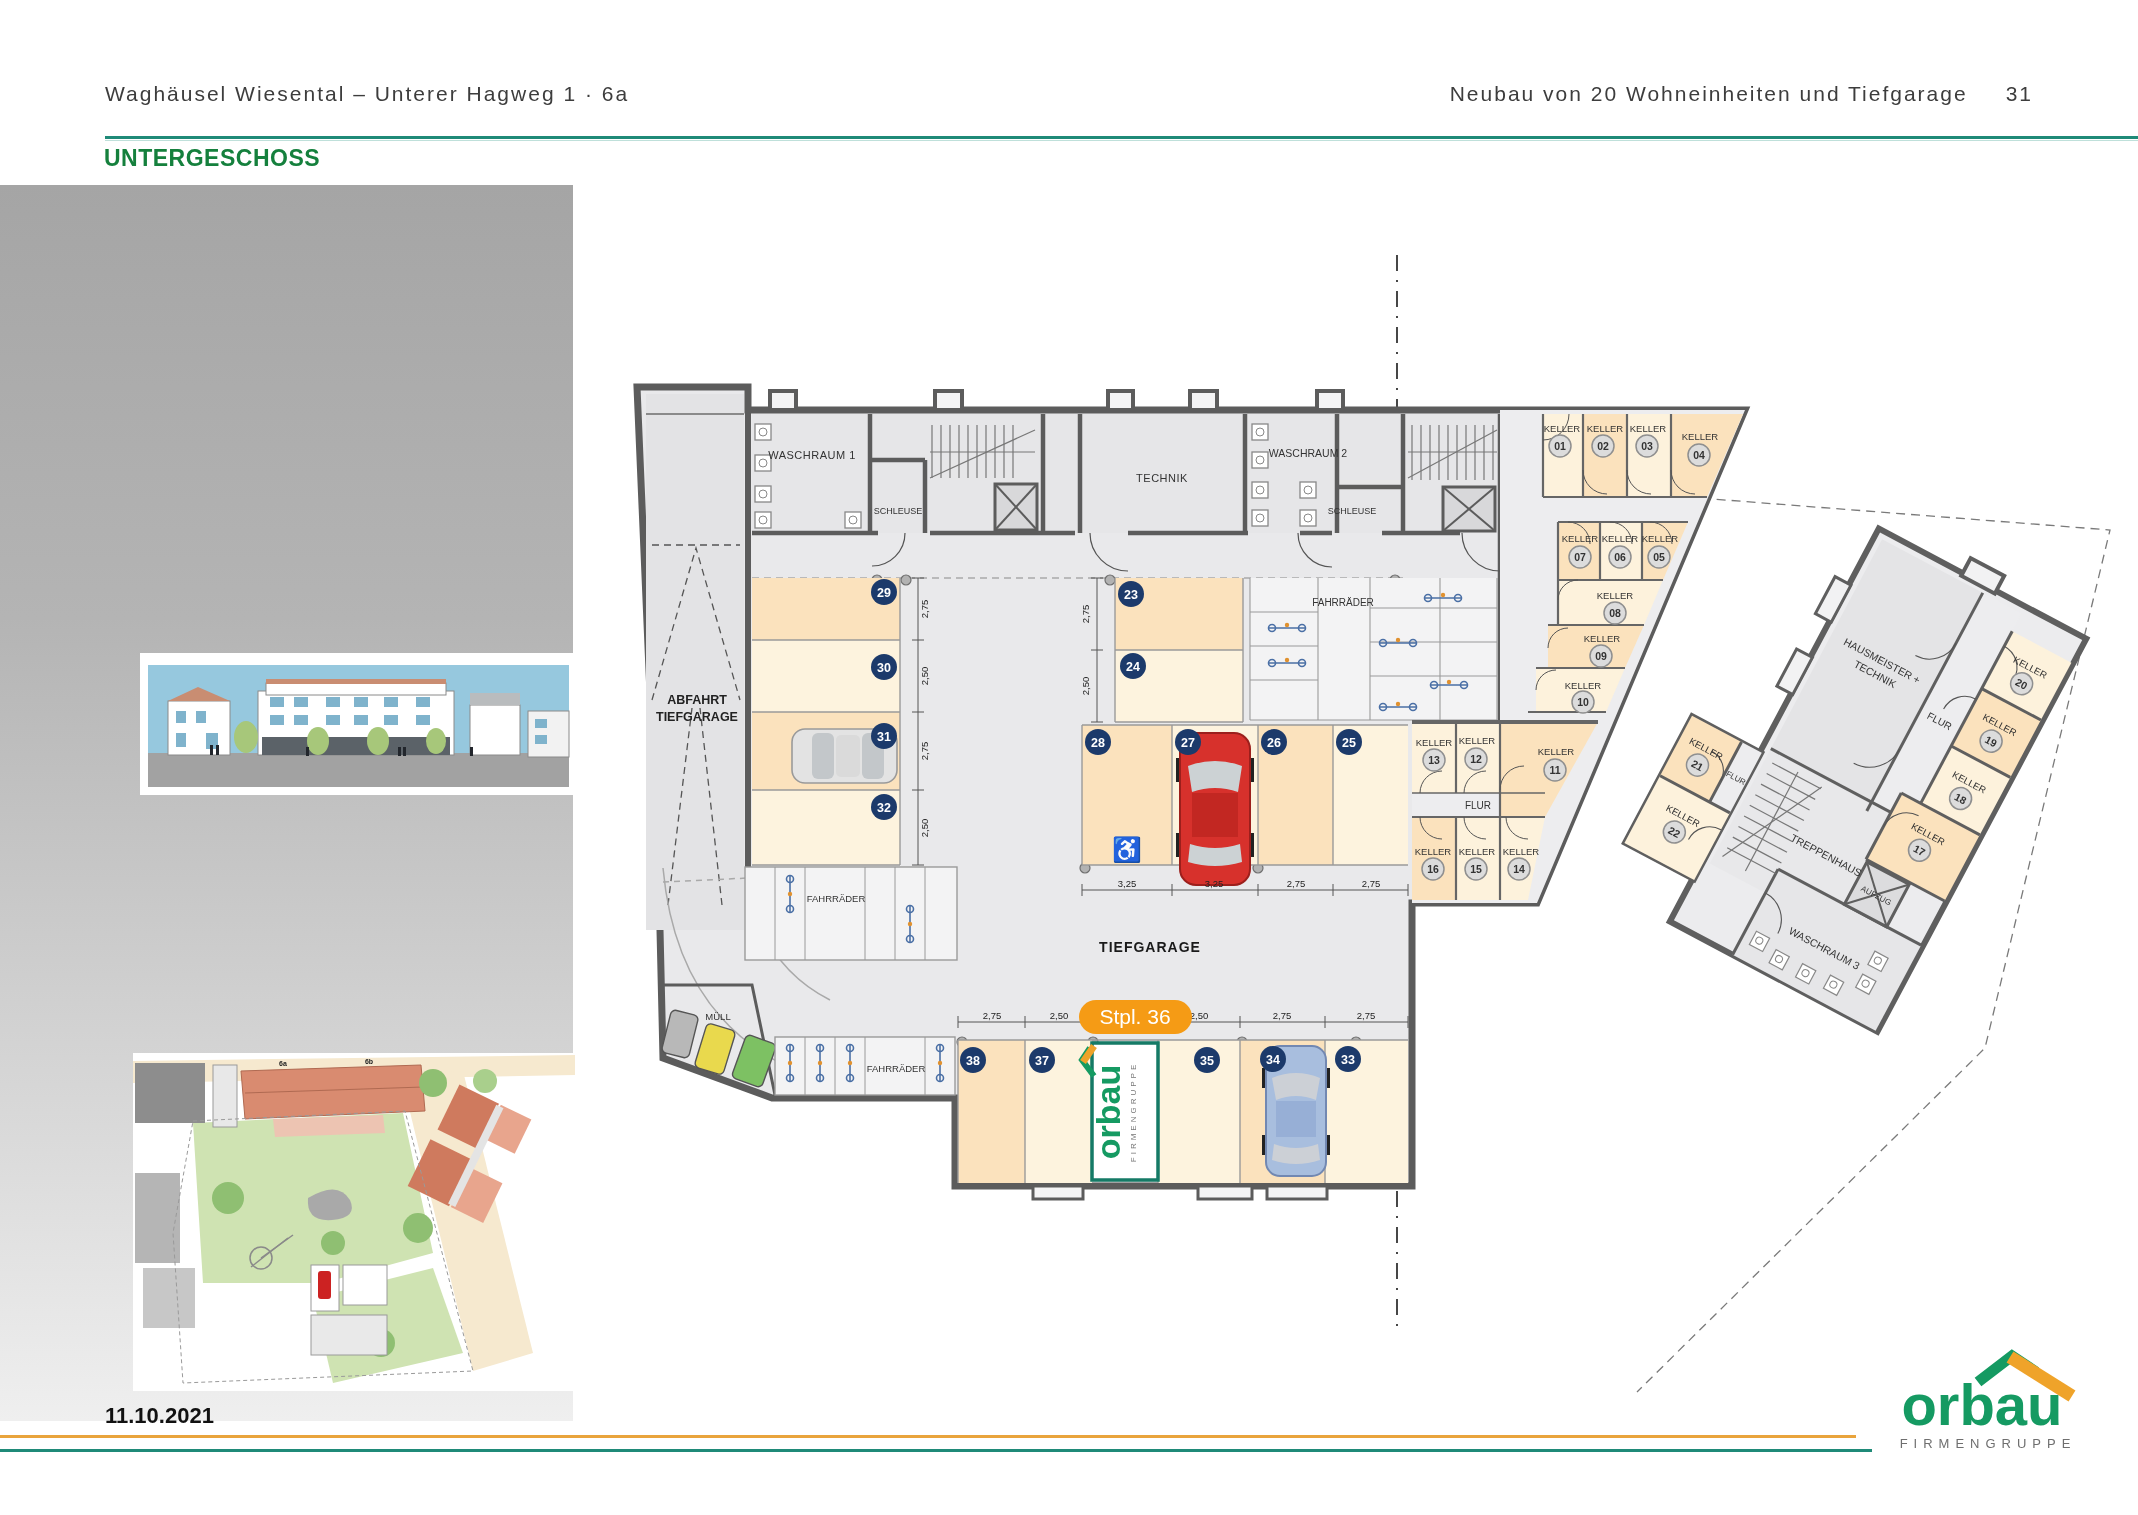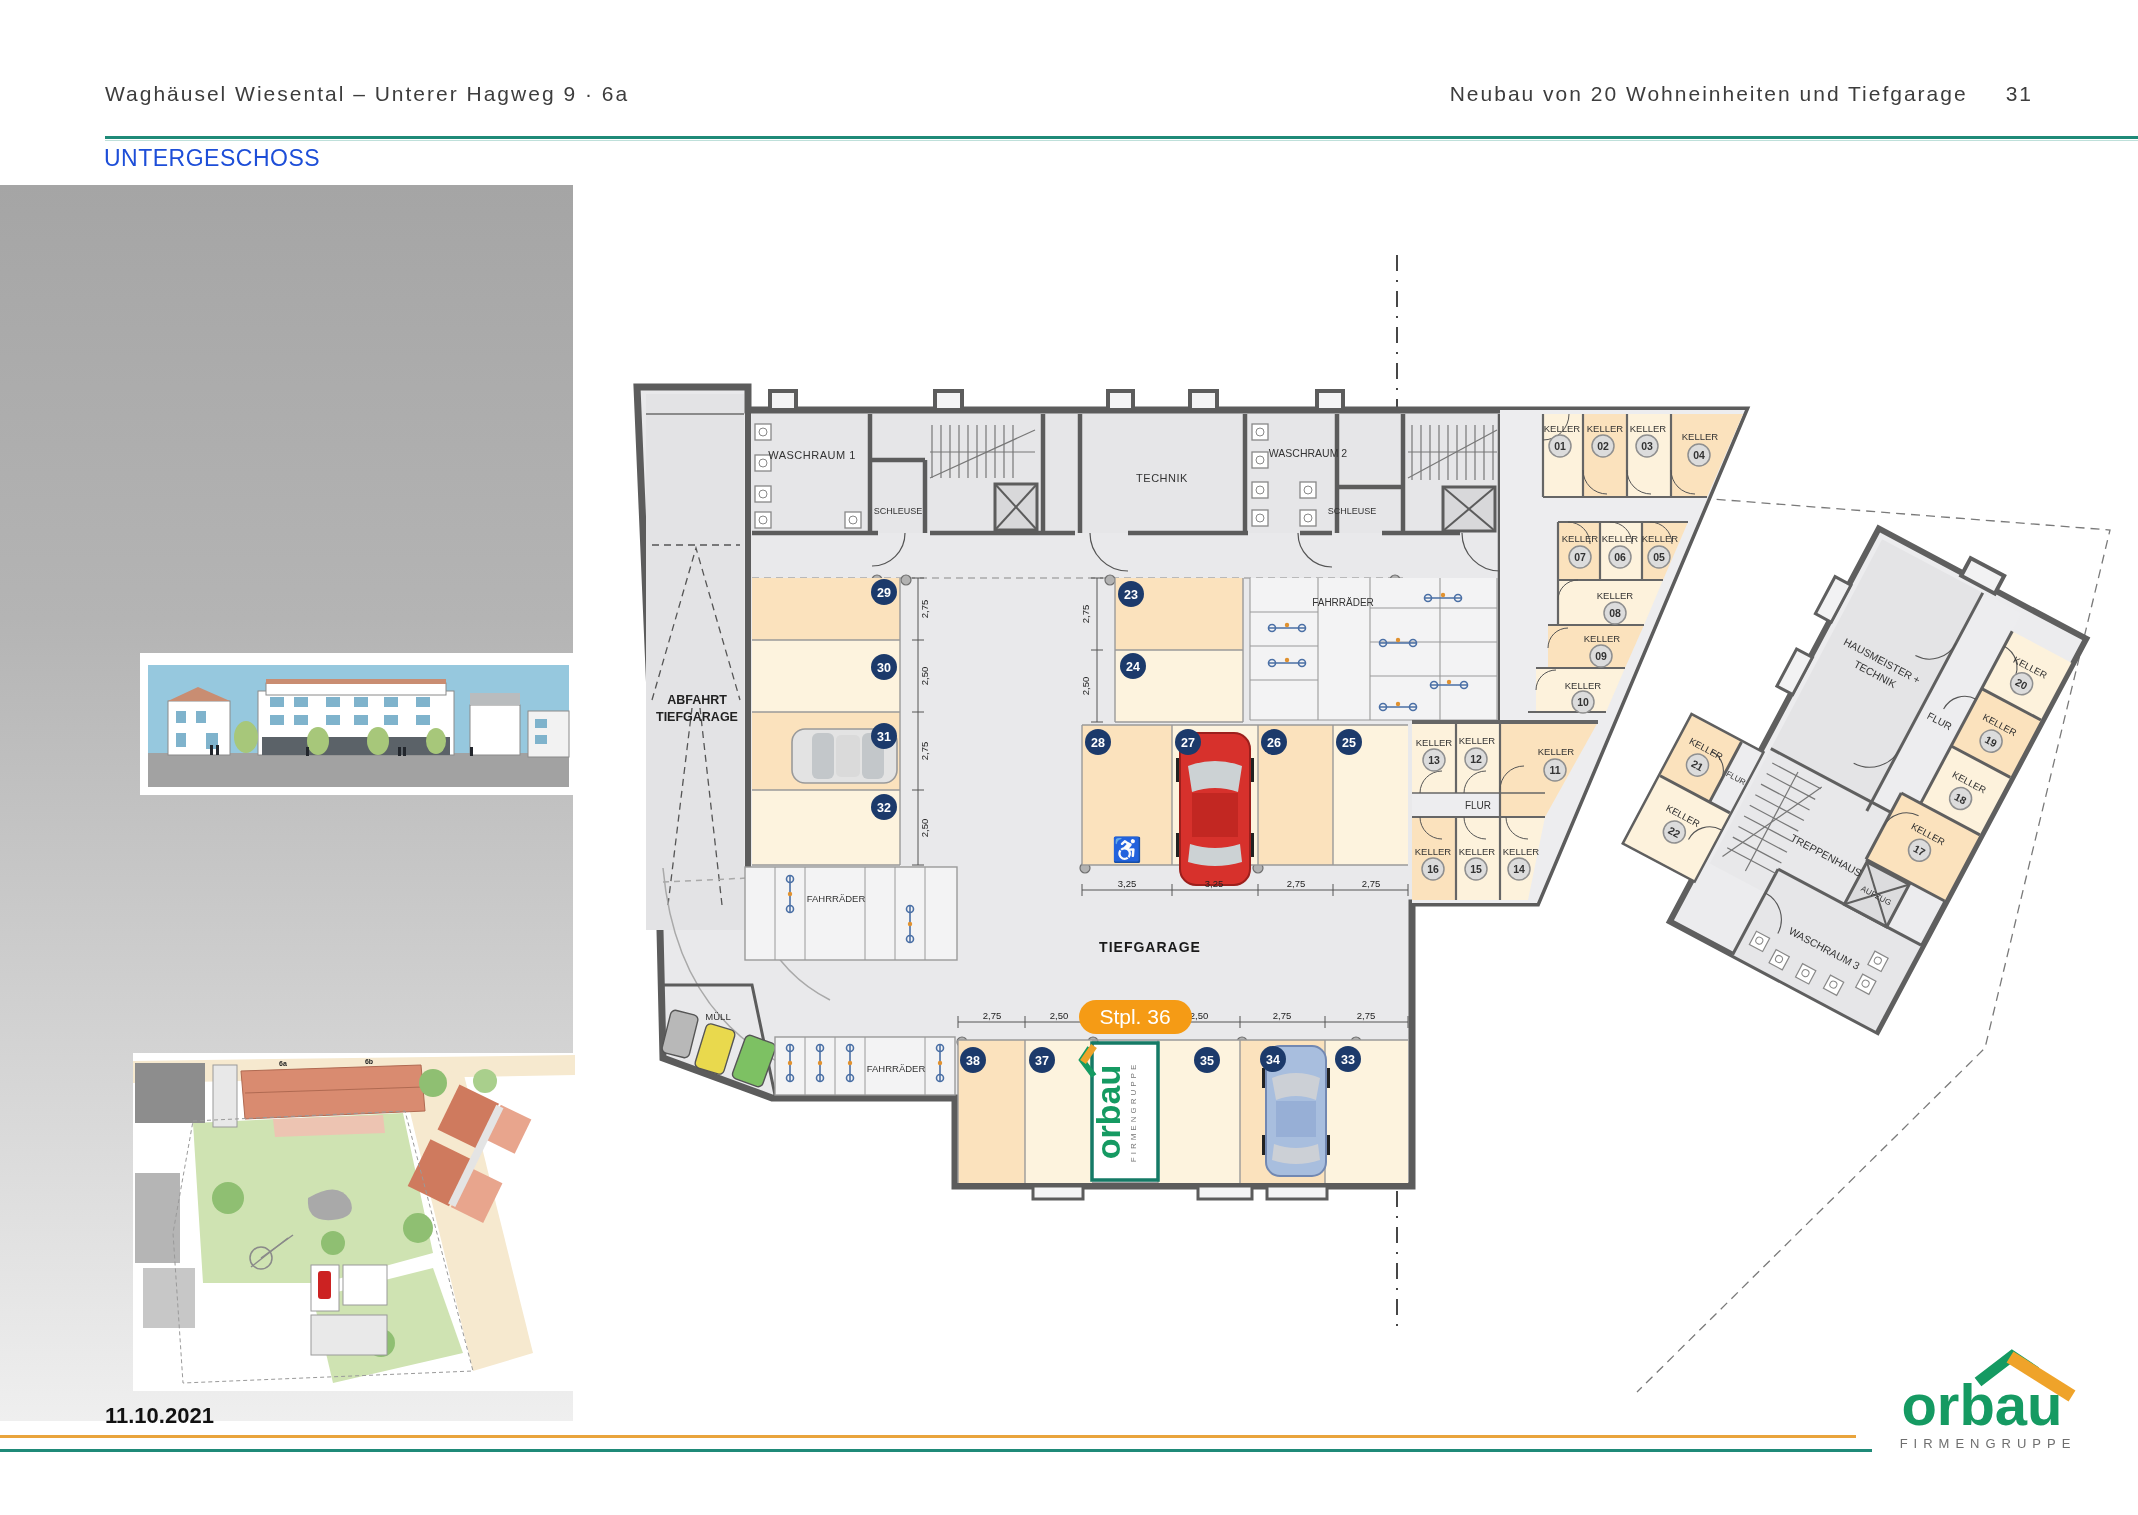--- a/index.html
+++ b/index.html
@@ -3,36 +3,36 @@
 <meta charset="utf-8">
 <style>
   html,body{margin:0;padding:0;background:#fff;}
   #page{position:relative;width:2138px;height:1515px;background:#ffffff;overflow:hidden;
         font-family:"Liberation Sans", sans-serif;}
   .hdr-left{position:absolute;left:105px;top:82px;font-size:21px;letter-spacing:2px;color:#3d3d3d;font-weight:400;}
   .hdr-right{position:absolute;right:105px;top:82px;font-size:21px;letter-spacing:2px;color:#3d3d3d;white-space:nowrap;}
   .hdr-page{display:inline-block;margin-left:38px;}
   .hdr-rule{position:absolute;left:105px;top:136px;width:2033px;height:3px;background:#1f8a78;}
   .hdr-rule2{position:absolute;left:105px;top:140px;width:2033px;height:1px;background:#bfe0da;}
-  .page-title{position:absolute;left:104px;top:145px;font-size:23px;font-weight:400;color:#1d4ed8;letter-spacing:.5px;}
+  .page-title{position:absolute;left:104px;top:145px;font-size:23px;font-weight:700;color:#15803d;letter-spacing:.5px;}
   .sidebar{position:absolute;left:0;top:185px;width:573px;height:1236px;
            background:linear-gradient(180deg,#a5a5a5 0%,#b4b4b4 35%,#d8d8d8 75%,#efefef 100%);}
   .thumb{position:absolute;background:#fff;}
   .date{position:absolute;left:105px;top:1383px;font-size:22px;font-weight:700;color:#111;margin-top:20px;}
   .foot-orange{position:absolute;left:0;top:1435px;width:1856px;height:3px;background:#e9a43c;}
   .foot-teal{position:absolute;left:0;top:1449px;width:1872px;height:3px;background:#1f8a78;}
   .footer-logo{position:absolute;left:1860px;top:1330px;width:260px;height:140px;}
   svg text{font-family:"Liberation Sans", sans-serif;}
 </style>
 </head>
 <body>
 
 <div id="page">
 
-  <div class="hdr-left">Waghäusel Wiesental – Unterer Hagweg 9 · 6a</div>
+  <div class="hdr-left">Waghäusel Wiesental – Unterer Hagweg 1 · 6a</div>
   <div class="hdr-right">
     <span>Neubau von 20 Wohneinheiten und Tiefgarage</span><span class="hdr-page">31</span>
   </div>
   <div class="hdr-rule"></div>
   <div class="hdr-rule2"></div>
   <div class="page-title">UNTERGESCHOSS</div>
 
   <div class="sidebar">
 
     <svg class="thumb" style="left:140px;top:468px;" width="437" height="142" viewBox="0 0 437 142">

